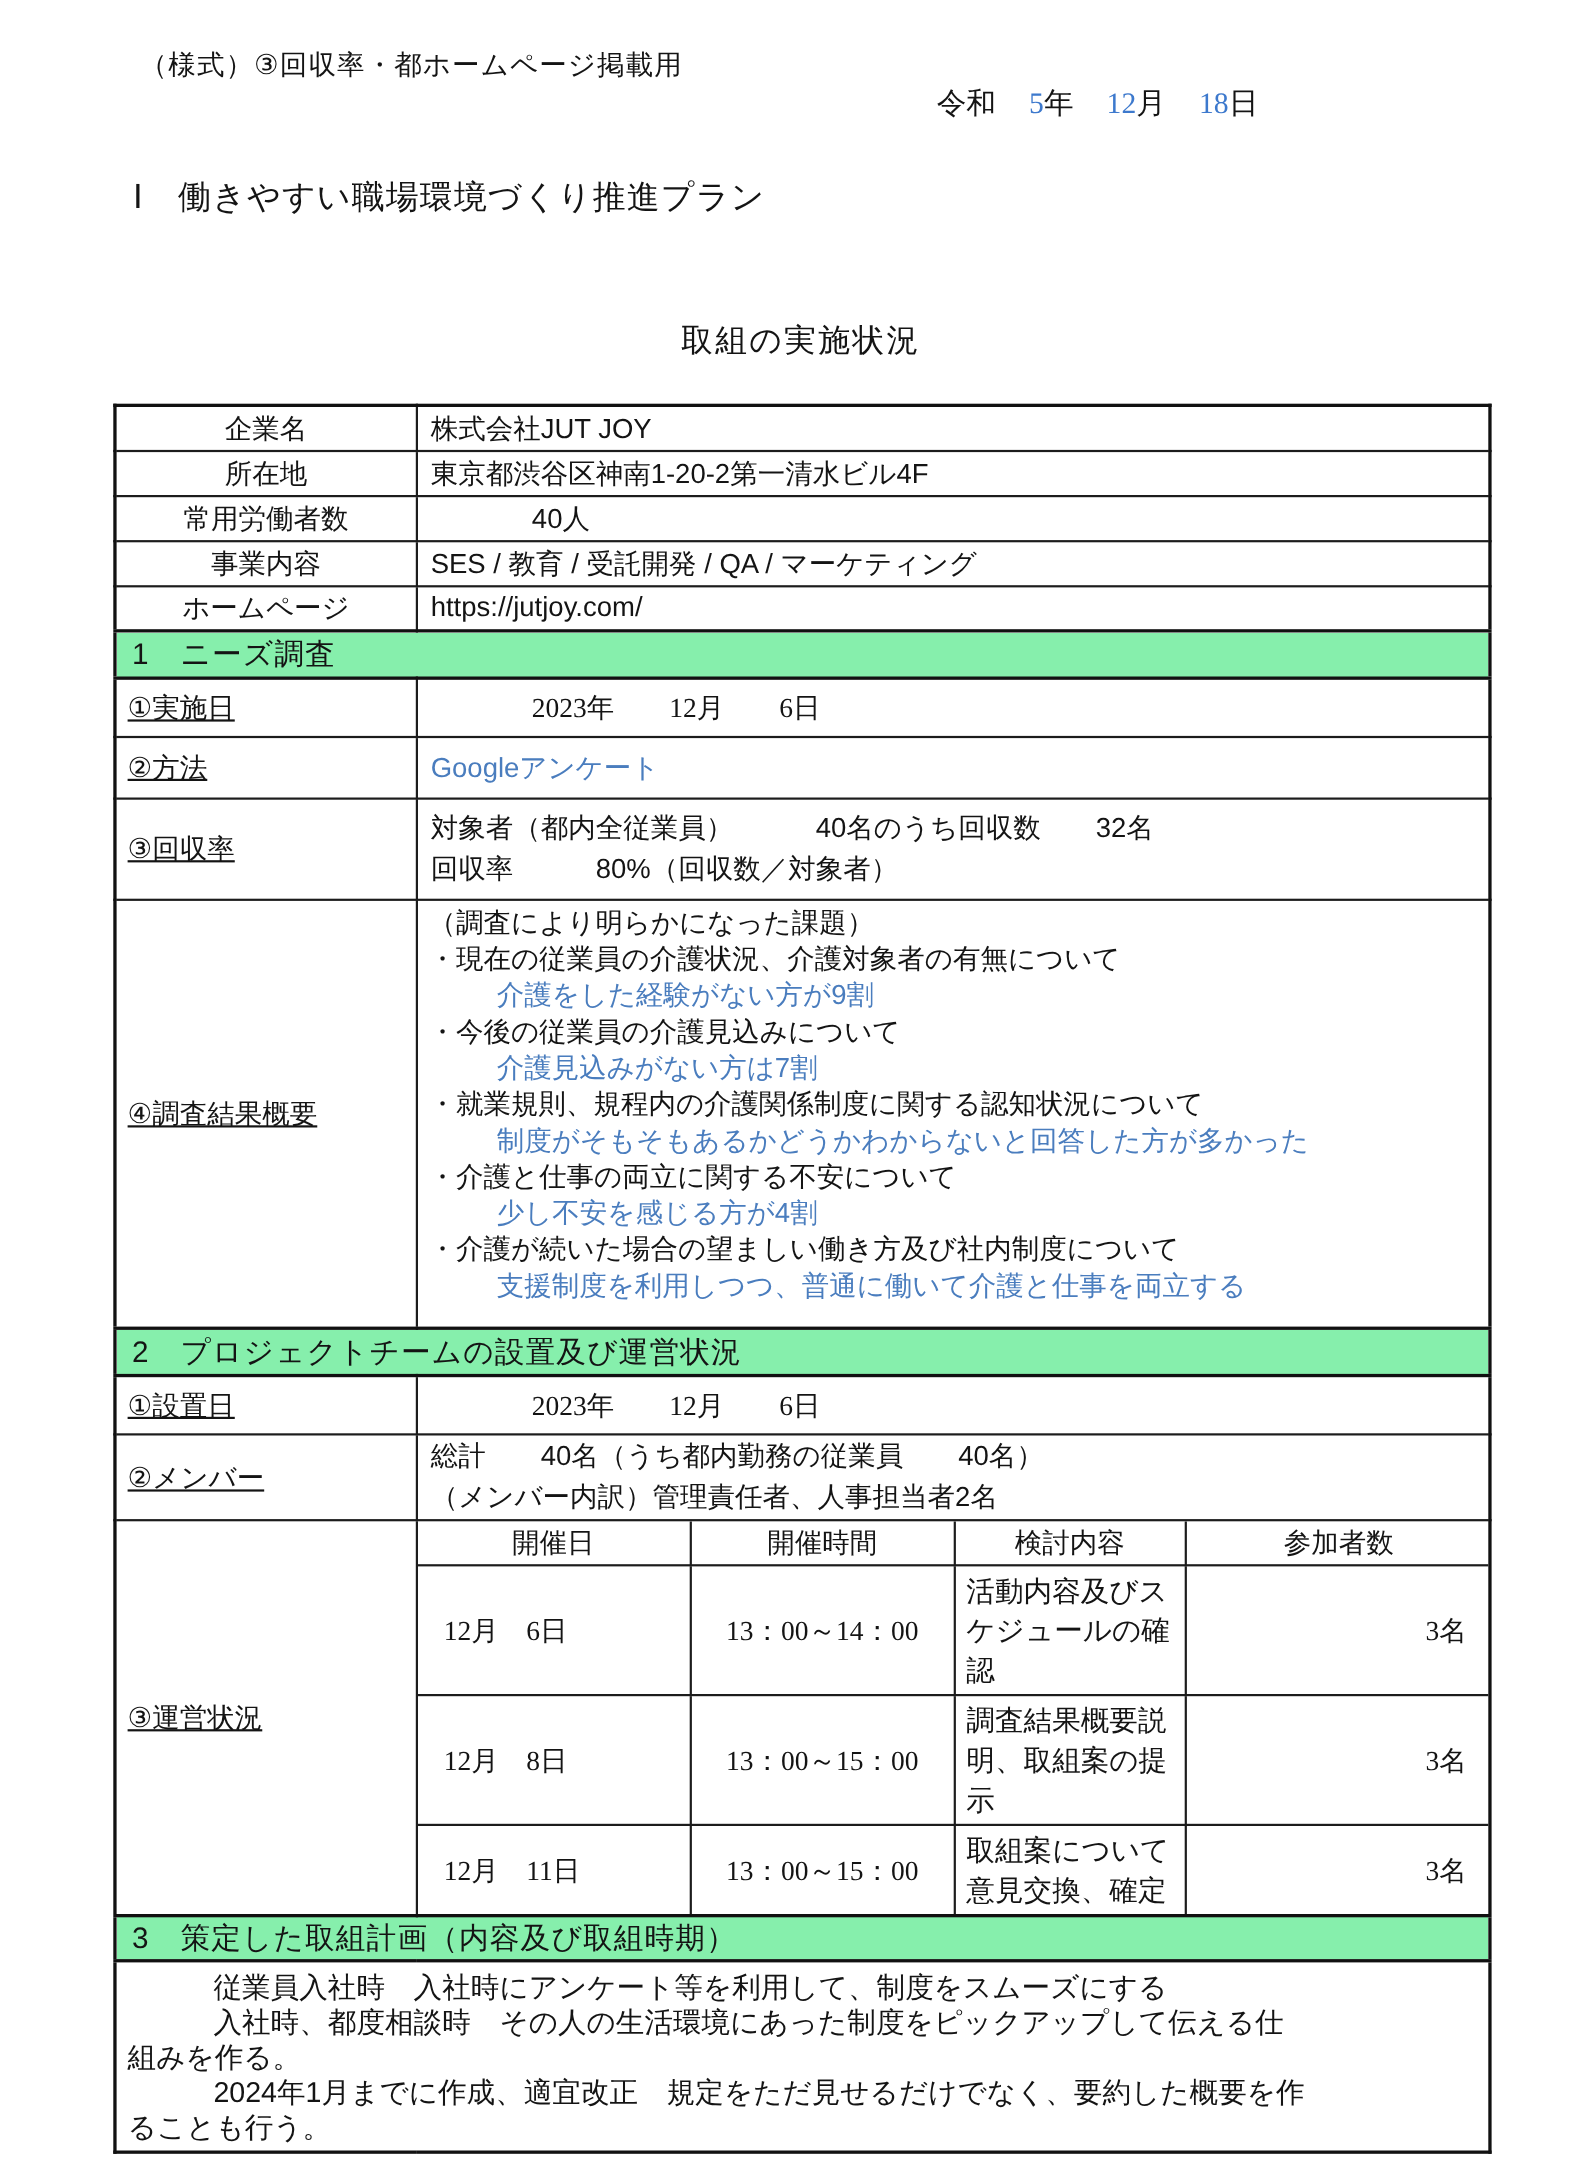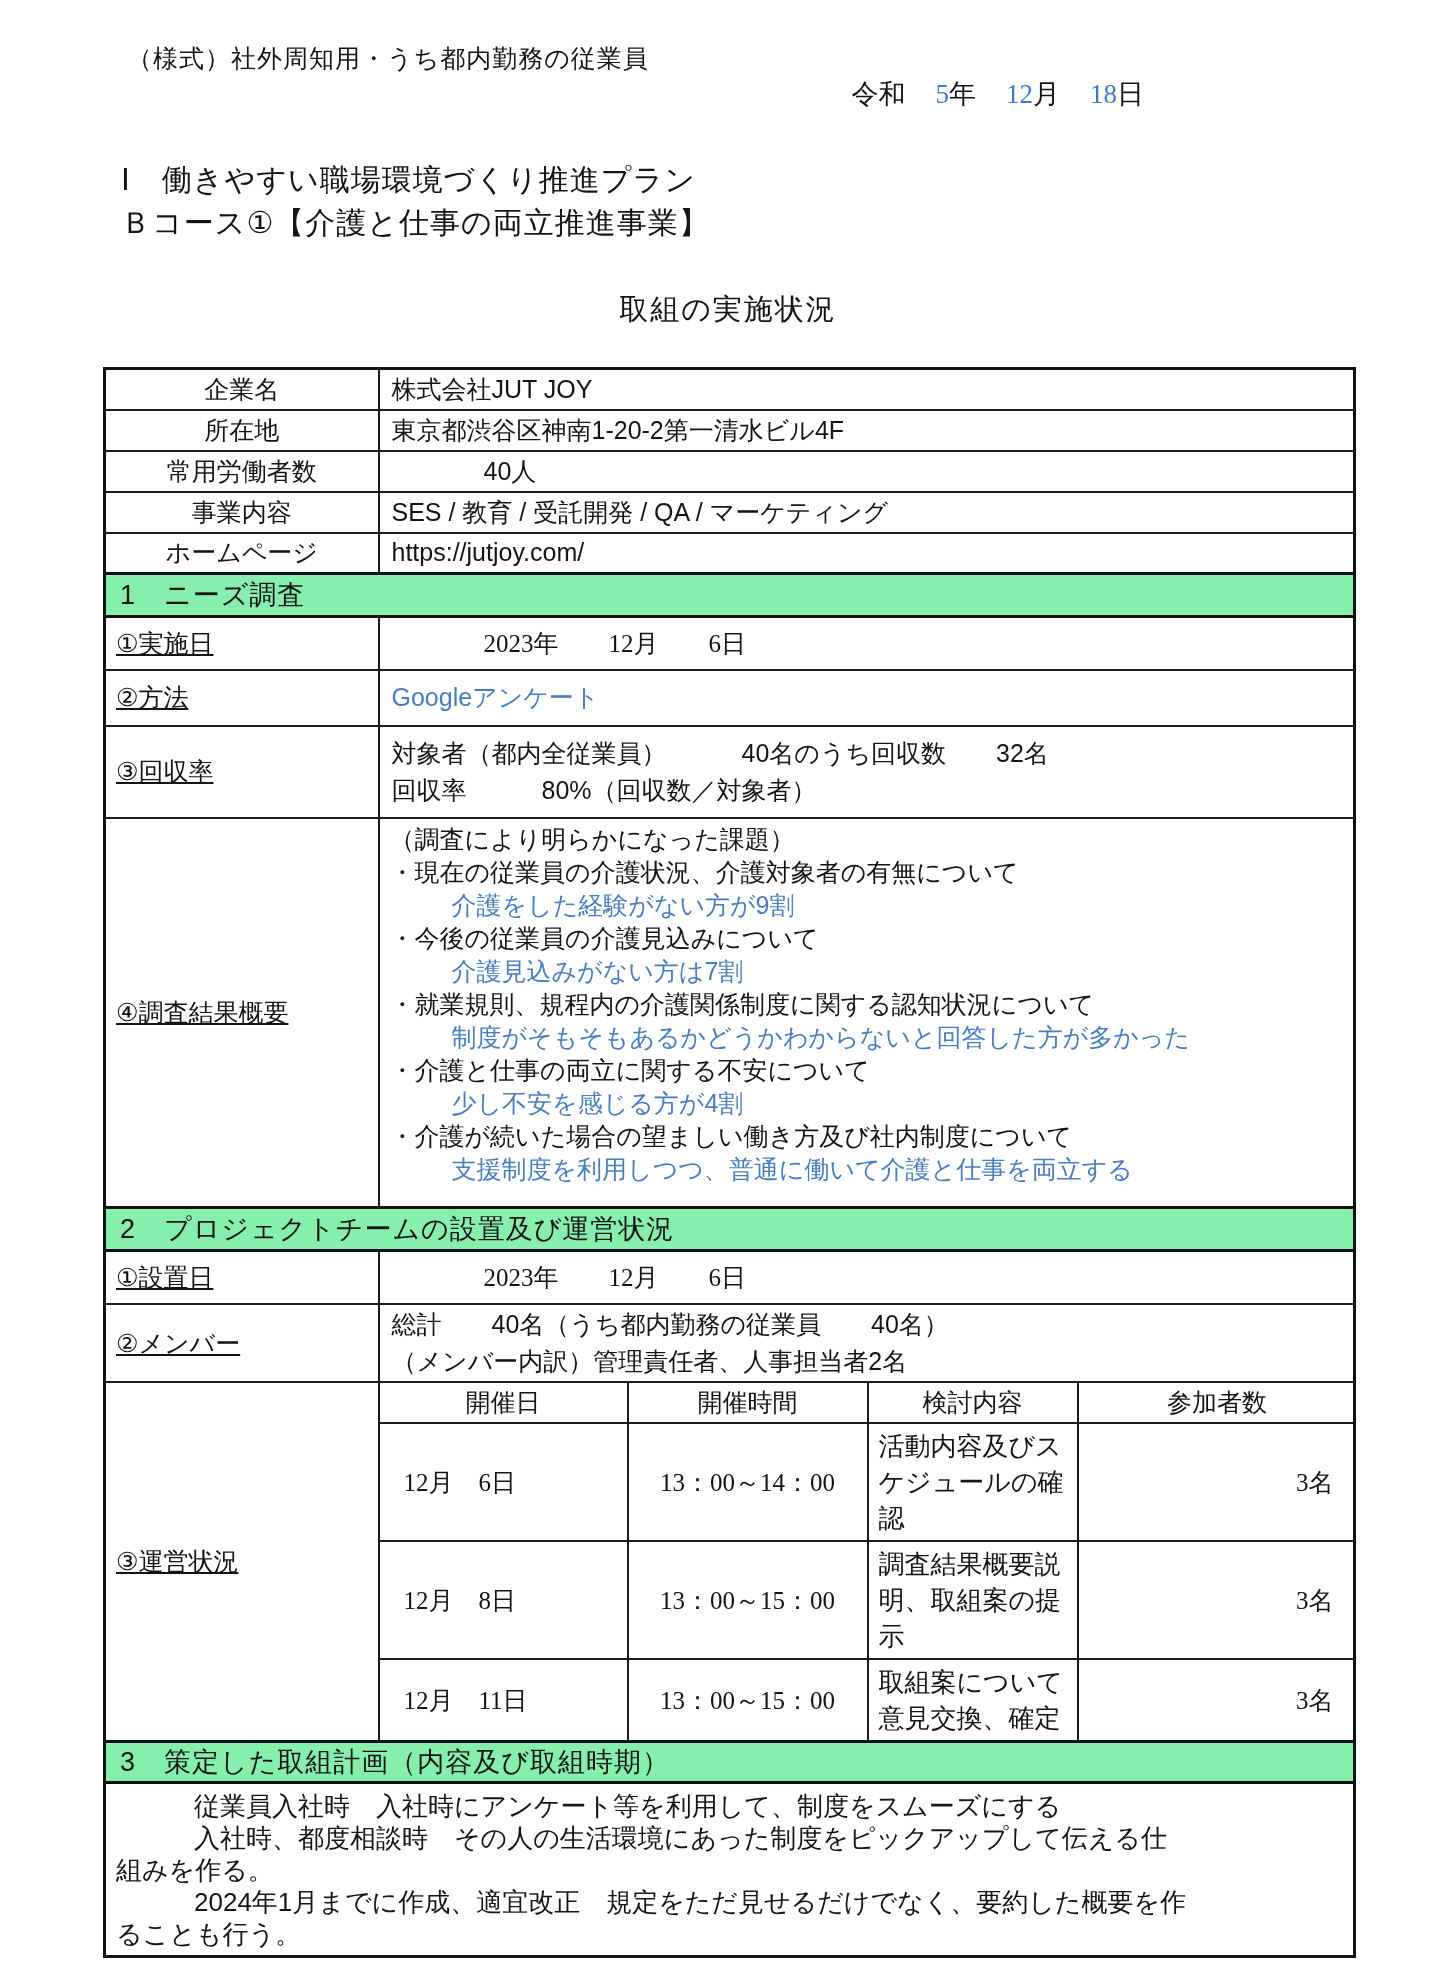--- a/index.html
+++ b/index.html
@@ -56,29 +56,28 @@
   .inner .c-topic { padding:4px 10px; font-size:26px; line-height:36px; }
   .inner .c-part { text-align:right; padding-right:22px; }
 
   
   .plan-wrap { padding:6px 10px 4px 10px; }
   .plan-line { font-size:26px; line-height:32px; }
 </style>
 </head>
 <body>
 
-<div class="form-note">（様式）社外周知用・うち都内勤務の従業員</div>
+<div class="form-note">（様式）③回収率・都ホームページ掲載用</div>
 
 <div class="date-line">
   <span>令和</span><span class="num">5</span><span>年</span><span class="num">12</span><span>月</span><span class="num">18</span><span>日</span>
 </div>
 
 <div class="headings">
   <div>Ⅰ　働きやすい職場環境づくり推進プラン</div>
-  <div>Ｂコース①【介護と仕事の両立推進事業】</div>
 </div>
 
 <div class="doc-title">取組の実施状況</div>
 
 <table class="main">
   <colgroup>
       <col style="width:274px">
       <col style="width:976px">
     </colgroup>
 

